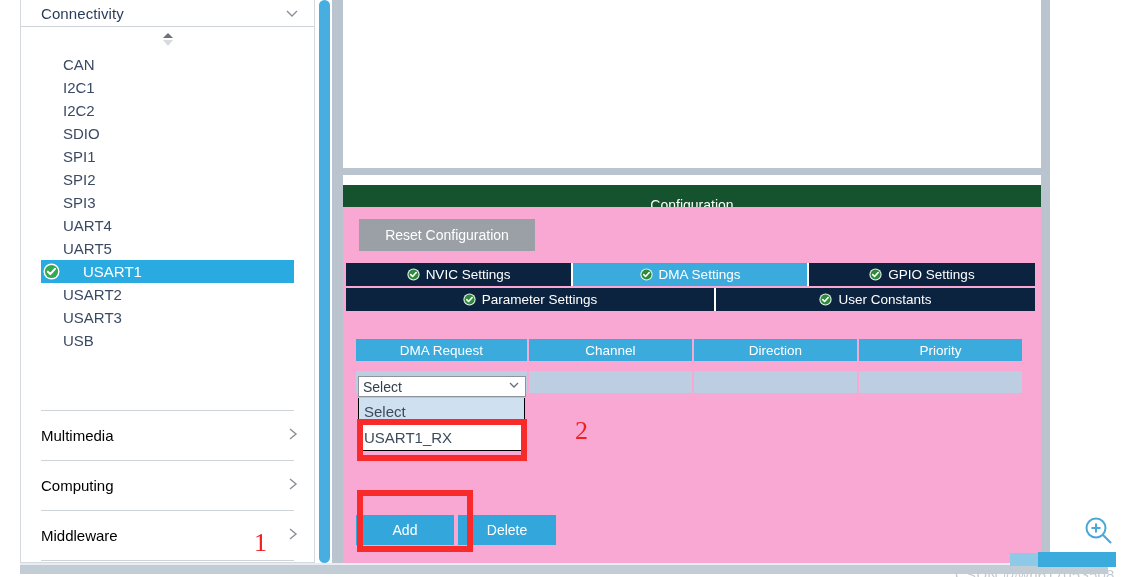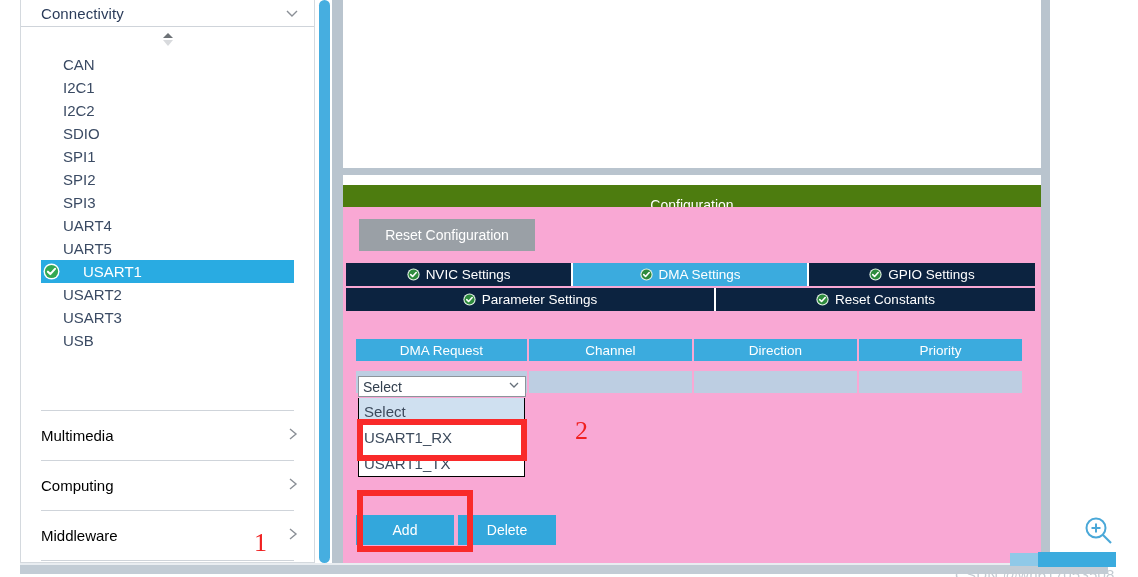--- a/index.html
+++ b/index.html
@@ -100,21 +100,21 @@
   .panel-top-white {
     position:absolute; left:0; top:0; width:698px; height:175px; background:#ffffff;
     border-bottom: 7px solid #b9c4ce;
   }
   .right-vrule {
     position:absolute; left:1041px; top:0; width:9px; height:570px; background:#b9c4ce;
   }
 
   .config-bar {
     position:absolute; left:343px; top:185px; width:698px; height:40px;
-    background:#4d7c0f; color:#ffffff; font-size:14px;
+    background:#14532d; color:#ffffff; font-size:14px;
     display:flex; align-items:center; justify-content:center;
   }
 
   .config-body {
     position:absolute; left:343px; top:207px; width:698px; height:356px;
     background:#f9a8d4;
   }
 
   .reset-btn {
     position:absolute; left:16px; top:12px; width:176px; height:32px;
@@ -367,21 +367,21 @@
         <span>Parameter Settings</span>
       </div>
       <div class="tab" style="width:319px">
         <span class="ok-ico">
           <svg width="13" height="13" viewBox="0 0 17 17">
               <circle cx="8.5" cy="8.5" r="8" fill="#e8f5e9"></circle>
               <circle cx="8.5" cy="8.5" r="6.6" fill="#2e8b3d"></circle>
               <path d="M4.9 8.7 L7.3 11.1 L12 5.9" fill="none" stroke="#ffffff" stroke-width="2.1" stroke-linecap="round" stroke-linejoin="round"></path>
             </svg>
         </span>
-        <span>Reset Constants</span>
+        <span>User Constants</span>
       </div>
     </div>
 
     <div class="dma-head">
       <div class="th" style="width:172px">DMA Request</div>
       <div class="th" style="width:164px">Channel</div>
       <div class="th" style="width:164px">Direction</div>
       <div class="th" style="width:164px">Priority</div>
     </div>
 
@@ -399,21 +399,20 @@
       <span>Select</span>
       <span class="sel-caret">
         <svg width="14" height="14" viewBox="0 0 14 14">
             <path d="M3 5 L7 9 L11 5" fill="none" stroke="#66707a" stroke-width="1.3"></path>
           </svg>
       </span>
     </div>
     <div class="sel-menu">
       <div class="sel-opt hl">Select</div>
       <div class="sel-opt">USART1_RX</div>
-      <div class="sel-opt">USART1_TX</div>
     </div>
   </div>
 
   <button class="btn-blue" style="left:458px; top:515px;">Delete</button>
   <button class="btn-blue" style="left:356px; top:515px;">Add</button>
 
   <div class="redbox" style="left:357px; top:419px; width:170px; height:42px;"></div>
   <div class="redbox" style="left:357px; top:490px; width:116px; height:62px;"></div>
   <div class="rednum" style="left:575px; top:416px;">2</div>
   <div class="rednum" style="left:254px; top:528px;">1</div>

